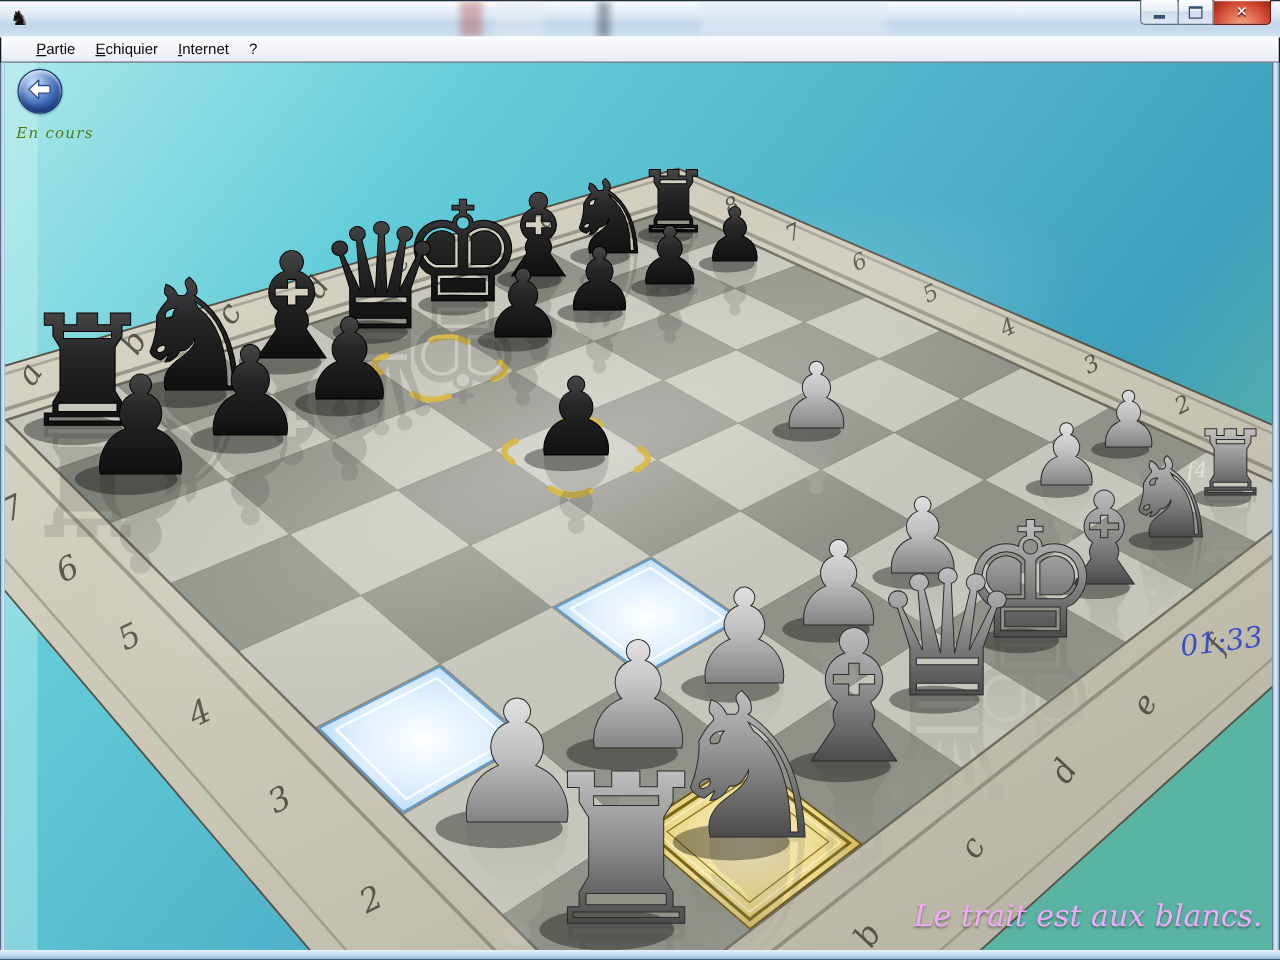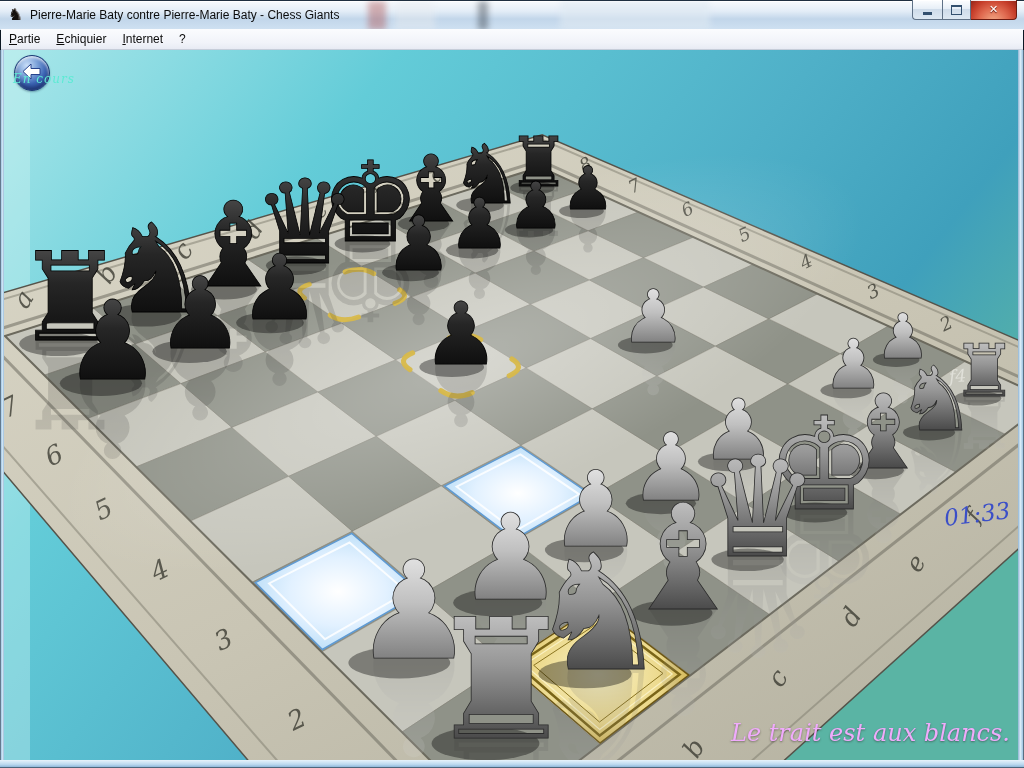--- a/index.html
+++ b/index.html
@@ -26,39 +26,39 @@
   .wbtn.max{width:27px;}
   .wbtn.close{width:45px;border-left:none;border-radius:0 0 4px 0;
     background:radial-gradient(circle at 50% 120%,#f4b08c 0%,#e06a50 45%,#c43b28 75%,#8e2318 100%);
     border-color:#6e1b10;}
   .glyph-min{width:9px;height:3px;background:#33506e;margin-top:8px;}
   .glyph-max{width:9px;height:7px;border:1px solid #33506e;border-top:2px solid #33506e;background:transparent;}
   .glyph-close{color:#fff;font-size:11px;font-weight:bold;line-height:11px;
     text-shadow:0 1px 1px #5e130a;font-family:"DejaVu Sans",sans-serif;}
   .menubar{position:absolute;left:1px;top:29px;width:1022px;height:21px;z-index:3;
     background:linear-gradient(#fbfcfe 0%,#f1f3f9 70%,#e8ebf4 100%);
-    border-bottom:1px solid #c6cdd9;display:flex;align-items:center;padding-left:0;box-sizing:border-box;text-align:right;}
+    border-bottom:1px solid #c6cdd9;display:flex;align-items:center;padding-left:20px;box-sizing:border-box;text-align:right;}
   .menu-item{font-size:12px;color:#0c0c0c;padding:3px 8px;cursor:default;}
   .menu-item u{text-decoration:underline;}
   
   .wb{position:absolute;z-index:3;}
   .wb-left{left:0;top:50px;bottom:0;width:4px;
     background:linear-gradient(90deg,#31404f 0%,#a9cbe6 30%,#d5e8f6 70%,#8fb4d4 100%);}
   .wb-right{right:0;top:50px;bottom:0;width:6px;
     background:linear-gradient(90deg,#8fb4d4 0%,#dcedf8 40%,#a9cbe6 75%,#31404f 100%);}
   .wb-bottom{left:0;right:0;bottom:0;height:8px;
     background:linear-gradient(#e8f3fb 0%,#bcd9ef 55%,#93badb 85%,#1c2a38 100%);}
   
   .back-btn{position:absolute;left:14px;top:55px;width:34px;height:34px;border-radius:50%;z-index:2;
     background:radial-gradient(circle at 35% 28%,#cadff8 0%,#7fa4da 30%,#3c66b6 58%,#234690 100%);
     border:1px solid #1c3a74;
     box-shadow:inset 0 2px 3px rgba(255,255,255,.75),inset 0 -3px 5px rgba(0,0,40,.45),0 1px 2px rgba(0,30,60,.35);}
   .back-btn svg{position:absolute;left:5px;top:6px;}
-  .encours{position:absolute;left:13px;top:72px;z-index:2;
-    font:italic 12px "DejaVu Serif",serif;color:#5eead4;letter-spacing:1px;cursor:pointer;}
+  .encours{position:absolute;left:13px;top:99px;z-index:2;
+    font:italic 12px "DejaVu Serif",serif;color:#4d7c0f;letter-spacing:1px;cursor:pointer;}
   .clock{position:absolute;left:944px;top:501px;z-index:2;
     font:italic 23px "DejaVu Serif",serif;color:#3b4fc8;transform:rotate(-7deg);white-space:nowrap;}
   .statusline{position:absolute;right:14px;top:719px;z-index:2;
     font:italic 24px "DejaVu Serif",serif;color:#f0abfc;white-space:nowrap;
     text-shadow:0 1px 2px rgba(40,40,30,.5);}
 </style>
 </head>
 <body>
 
 <svg id="scene" width="1024" height="768" viewBox="0 0 1024 768">
@@ -330,21 +330,20 @@
       <text x="500.9" y="738.4" font-size="166.7" text-anchor="middle" font-family="&quot;DejaVu Sans&quot;,sans-serif" fill="url(#wMajor)" stroke="#2b2b2b" stroke-width="0.8">♜</text>
     </g>
   </svg>
 
 <div class="titlebar">
   <div class="streak s1"></div>
   <div class="streak s2"></div>
   <div class="streak s3"></div>
   <div class="streak s4"></div>
   <span class="win-icon">♞</span>
-  <span class="win-title">Pierre-Marie Baty contre Pierre-Marie Baty - Chess Giants</span>
 </div>
 <div class="win-buttons">
   <div class="wbtn min">
       <span class="glyph-min"></span>
     </div>
   <div class="wbtn max">
       <span class="glyph-max"></span>
     </div>
   <div class="wbtn close">
       <span class="glyph-close">✕</span>

